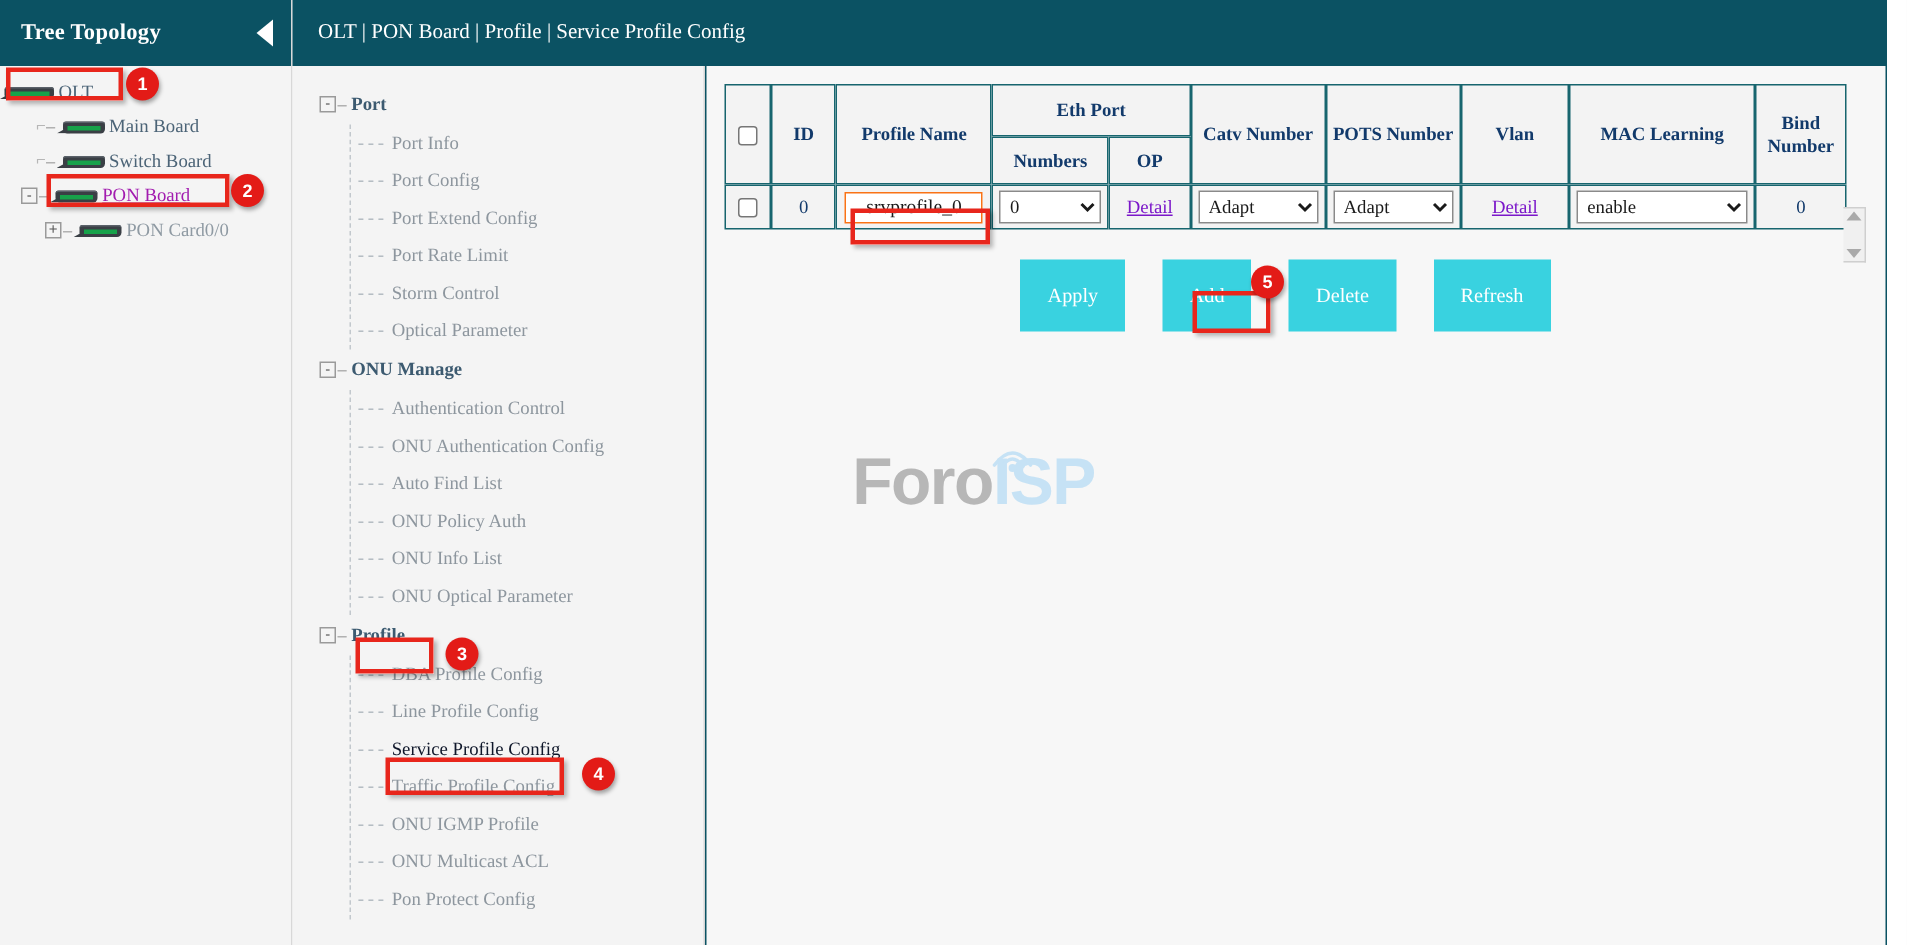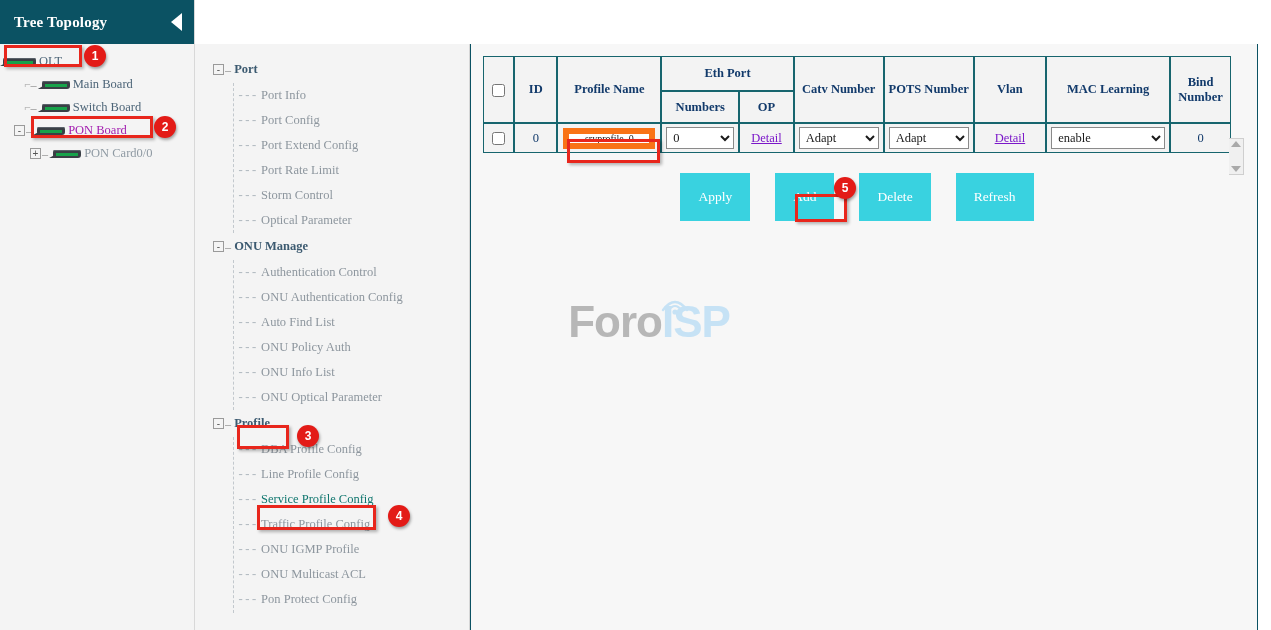--- a/index.html
+++ b/index.html
@@ -82,21 +82,21 @@
   }
   .mgroup { height: 27px; display: flex; align-items: center; padding-left: 18px; }
   .mgroup .expander { margin-right: 0px; }
   .mgroup .glabel { font-size: 12.5px; color: #3c5a70; font-weight: bold; margin-left: 2px;}
   .mitem {
     height: 25px; display:flex; align-items:center; padding-left: 42px;
     position: relative;
   }
   .mitem .dashes { color:#b0b8bf; font-size: 12px; font-family:"Liberation Mono", monospace; letter-spacing:-0.5px; margin-right:4px;}
   .mitem .mlabel { font-size: 12.5px; color: #8d969e; white-space: nowrap; }
-  .mitem .mlabel.active { color: #0f766e; }
+  .mitem .mlabel.active { color: #0f172a; }
   .vline {
     position:absolute; left: 38px; width: 0; border-left: 1px dashed #c2c8cd;
   }
 
   
   #content {
     position: absolute; left: 470px; top: 44px; width: 788px; height: 586px;
     background: #f7f7f7; border: 1px solid #0b5263; border-top: none; border-bottom:none;
   }
   #content-inner { position: relative; width: 100%; height: 100%; padding: 12px 14px 0 12px; }
@@ -139,23 +139,23 @@
   .cell-catv { width: 84px; }
   .cell-pots { width: 88px; }
   .cell-vlan { width: 76px; }
   .cell-mac { width: 118px; }
   .cell-bind { width: 62px; }
 
   input[type=checkbox].cb {
     width: 13px; height: 13px; margin: 0; vertical-align: middle;
   }
   .txt-input {
-    width: 92px; height: 21px; font-size: 10px; padding: 1px 4px;
+    width: 92px; height: 21px; font-size: 13px; padding: 1px 4px;
     font-family:"Liberation Serif", serif; color:#1a1a1a;
-    border: 6px solid #f97316; background:#fff; text-align:center;
+    border: 1px solid #f97316; background:#fff; text-align:center;
   }
   select.sel {
     font-size: 12.5px; height: 22px; padding: 1px 2px;
     font-family:"Liberation Serif", serif; color:#1a1a1a;
     border: 1px solid #8a8a8a; background: #fff;
   }
   select.sel-num { width: 68px; }
   select.sel-catv { width: 80px; }
   select.sel-pots { width: 80px; }
   select.sel-mac { width: 114px; }
@@ -251,20 +251,23 @@
           <span class="slope"></span>
             <span class="body"></span>
             <span class="led"></span>
         </span>
         <span class="tlabel dim">PON Card0/0</span>
       </div>
 
     </div>
   </div>
 
+  <div id="topbar">
+    <span class="bc">OLT | PON Board | Profile | Service Profile Config</span>
+  </div>
 
   <div id="menu-panel">
 
     <div class="mgroup">
       <span class="expander">-</span>
       <span class="tdash">–</span>
       <span class="glabel">Port</span>
     </div>
     <div style="position:relative;">
       <div class="vline" style="top:0; height:150px;"></div>

